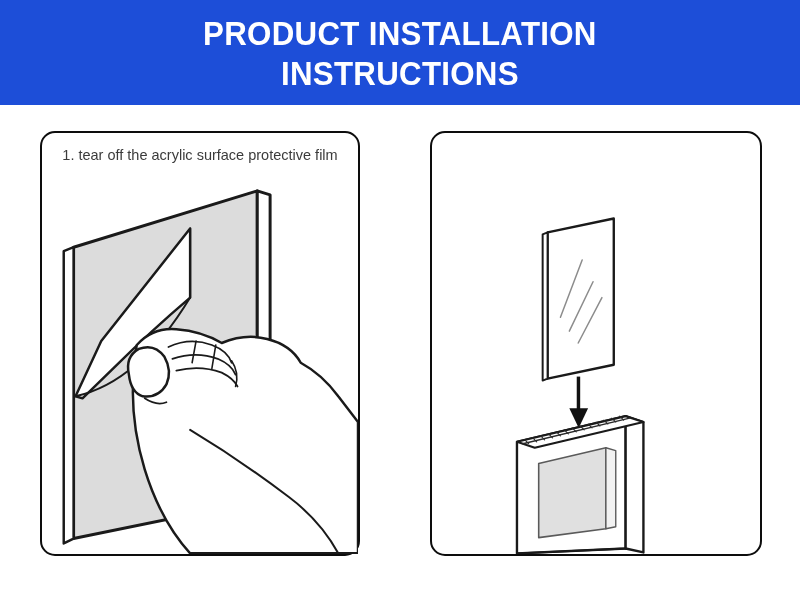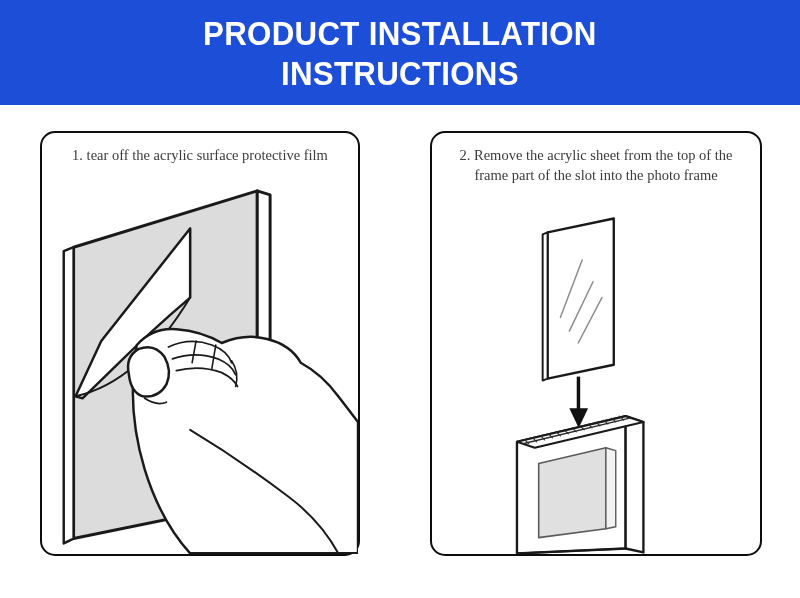--- a/index.html
+++ b/index.html
@@ -62,21 +62,20 @@
 
   .panel-caption {
     position: absolute;
     left: 10px;
     right: 10px;
     top: 12px;
     text-align: center;
     color: #3b3b3b;
     font-size: 14.5px;
     line-height: 20px;
-    font-family: Liberation Serif, serif;
   }
 
   .art {
     position: absolute;
     left: 0;
     right: 0;
     bottom: 0;
     top: 0;
   }
   .art svg { display: block; width: 100%; height: 100%; }
@@ -125,21 +124,20 @@
           <path d="M 176 214 L 172 238" stroke="#1a1a1a" stroke-width="1.6"></path>
           <path d="M 192 230 Q 200 242 196 256" stroke="#1a1a1a" stroke-width="1.6" fill="none"></path>
 
           <path d="M 150 300 Q 200 330 250 368 Q 282 392 300 425" stroke="#1a1a1a" stroke-width="2" fill="none"></path>
         </g>
       </svg>
     </div>
   </div>
 
   <div class="panel panel-right">
-    <div class="panel-caption">2. Remove the acrylic sheet from the top of the frame part of the slot into the photo frame</div>
 
     <div class="art">
       <svg viewBox="0 0 332 425" preserveAspectRatio="xMidYMid meet">
         <g fill="none" stroke="#1a1a1a" stroke-width="2" stroke-linejoin="round" stroke-linecap="round">
 
           <polygon points="117,100 184,86 184,234 117,248" fill="#ffffff" stroke="#1a1a1a" stroke-width="2.4"></polygon>
           <polygon points="117,100 112,102 112,250 117,248" fill="#ffffff" stroke="#1a1a1a" stroke-width="2"></polygon>
 
           <path d="M 152 128 L 130 186" stroke="#8c8c8c" stroke-width="1.5"></path>
           <path d="M 163 150 L 139 200" stroke="#8c8c8c" stroke-width="1.5"></path>

